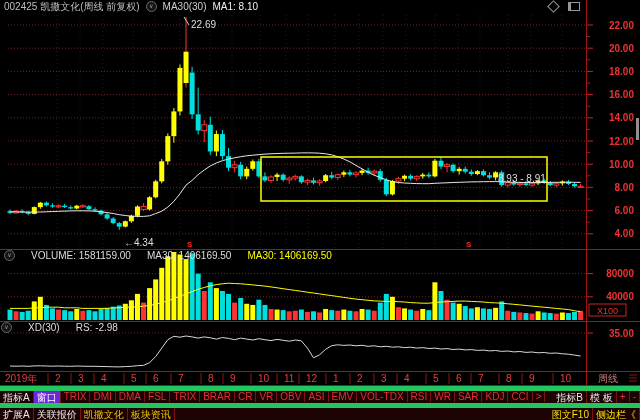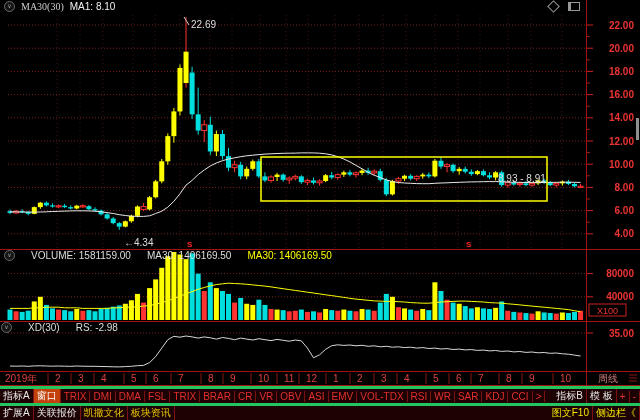--- a/index.html
+++ b/index.html
@@ -2,38 +2,38 @@
 <html><head>
 <meta charset="utf-8">
 <style>
   html,body{margin:0;padding:0;background:#000;}
   .app{position:relative;width:640px;height:420px;background:#000;overflow:hidden;
        font-family:"Liberation Sans","DejaVu Sans",sans-serif;}
   #chart{position:absolute;left:0;top:0;}
   .hdr{position:absolute;left:0;top:0;width:578px;height:13px;display:flex;align-items:center;
        gap:6px;padding-left:4px;background:#000;z-index:5;font-size:10px;white-space:nowrap;}
   .hdr .title{color:#bfbfbf;}
-  .hdr .ind{color:#cfcfcf;font-family:Liberation Serif, serif;}
+  .hdr .ind{color:#cfcfcf;}
   .hdr .val{color:#f0f0f0;text-align:center;}
   .hdr .sp{flex:1;}
   .circle-icon{display:inline-block;width:9px;height:9px;border:1px solid #6a6a6a;border-radius:50%;
        color:#999;font-size:6px;line-height:8px;text-align:center;background:#161616;}
   .diamond-icon{display:inline-block;width:7px;height:7px;border:1px solid #989898;transform:rotate(45deg);margin-right:4px;}
   .window-icon{display:inline-block;width:8px;height:7px;border:1px solid #989898;border-left:3px solid #989898;margin-right:2px;}
   .pane-head{position:absolute;display:flex;align-items:center;gap:16px;z-index:4;font-size:10px;white-space:nowrap;}
   .pane-head .w{color:#dedede;}
   .pane-head .y{color:#ffff00;}
-  .tbar{position:absolute;left:0;width:640px;height:17px;display:flex;align-items:center;
-        background:#1c0202;border-top:3px solid #22c55e;box-sizing:border-box;font-size:10px;}
+  .tbar{position:absolute;left:0;width:640px;height:17px;display:flex;align-items:flex-start;
+        background:#1c0202;border-top:5px solid #22c55e;box-sizing:border-box;font-size:10px;}
   .tbar .cell{display:flex;align-items:center;padding:0 3px;border-right:1px solid #7c1212;
         color:#e23030;cursor:default;white-space:nowrap;}
   .tbar .cell.white{color:#eaeaea;}
   .tbar .cell.yellow{color:#e6c400;}
   .tbar .cell.bright{color:#f4e400;}
-  .tbar .cell.active{background:#c2410c;color:#fff;}
+  .tbar .cell.active{background:#6d28d9;color:#fff;}
   .tbar .spacer{flex:1;background:#140101;}
   .scroll-thumb{position:absolute;right:1px;top:118px;width:3px;height:22px;background:#909090;z-index:6;}
 </style>
 </head>
 <body>
 
 <div class="app">
   <svg id="chart" width="640" height="386">
       <line x1="57" y1="15" x2="57" y2="248" stroke="#381010" stroke-dasharray="1 3"></line>
       <line x1="80" y1="15" x2="80" y2="248" stroke="#381010" stroke-dasharray="1 3"></line>
@@ -449,20 +449,21 @@
       <text x="529" y="382" fill="#e04040" font-size="10">9</text>
       <line x1="553" y1="373" x2="553" y2="384" stroke="#8a1414"></line>
       <text x="560" y="382" fill="#e04040" font-size="10">10</text>
       <text x="598" y="382" fill="#c87878" font-size="10">周线</text>
       <line x1="629" y1="375" x2="637" y2="375" stroke="#8a1414"></line>
       <line x1="629" y1="378" x2="637" y2="378" stroke="#8a1414"></line>
       <line x1="629" y1="381" x2="637" y2="381" stroke="#8a1414"></line>
     </svg>
 
   <div class="hdr">
+    <span class="title">002425 凯撒文化(周线 前复权)</span>
     <span class="circle-icon">∨</span>
     <span class="ind">MA30(30)</span>
     <span class="val">MA1: 8.10</span>
     <span class="sp"></span>
     <span class="diamond-icon"></span>
     <span class="window-icon"></span>
   </div>
 
   <div class="pane-head" style="left:4px;top:250px;">
     <span class="circle-icon">∨</span>

